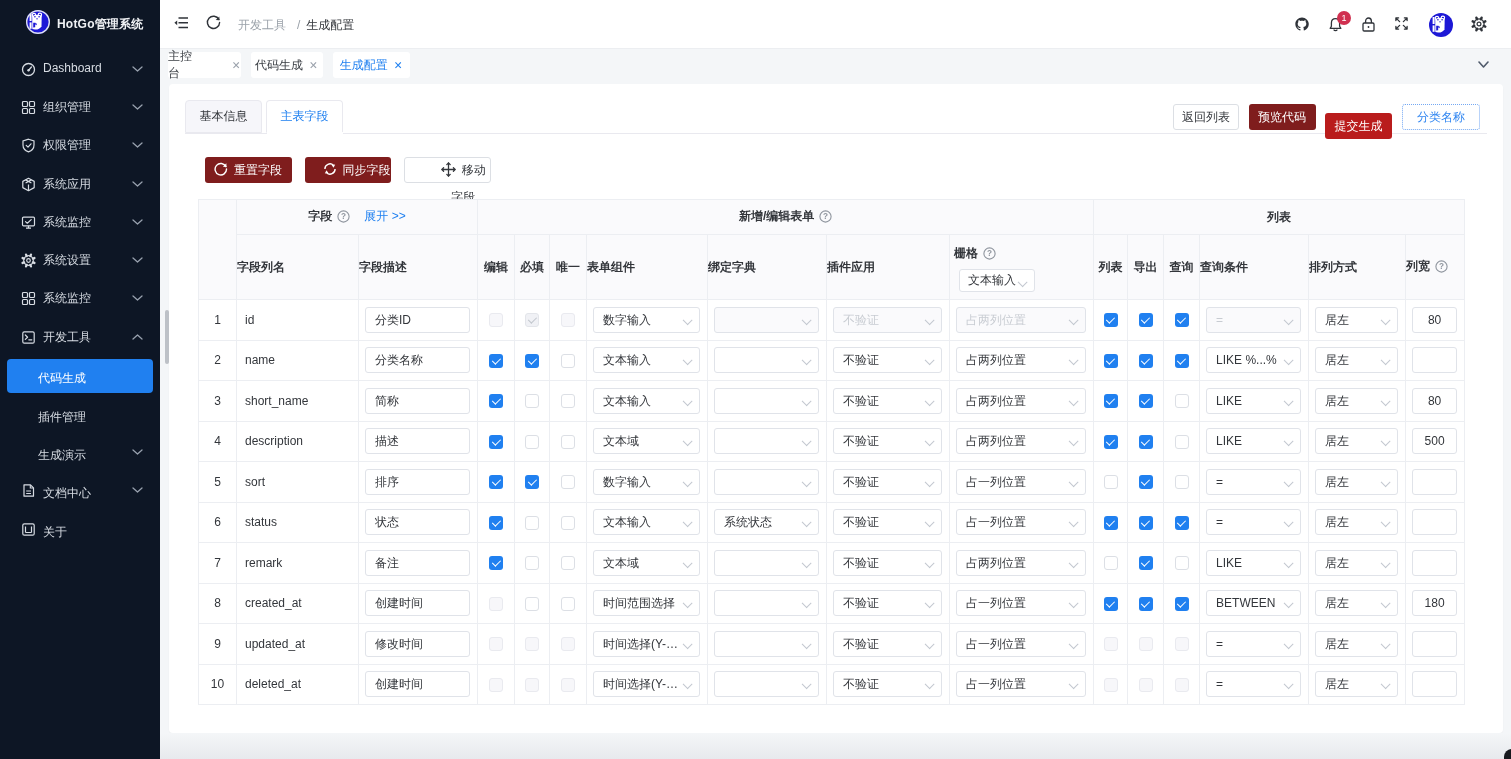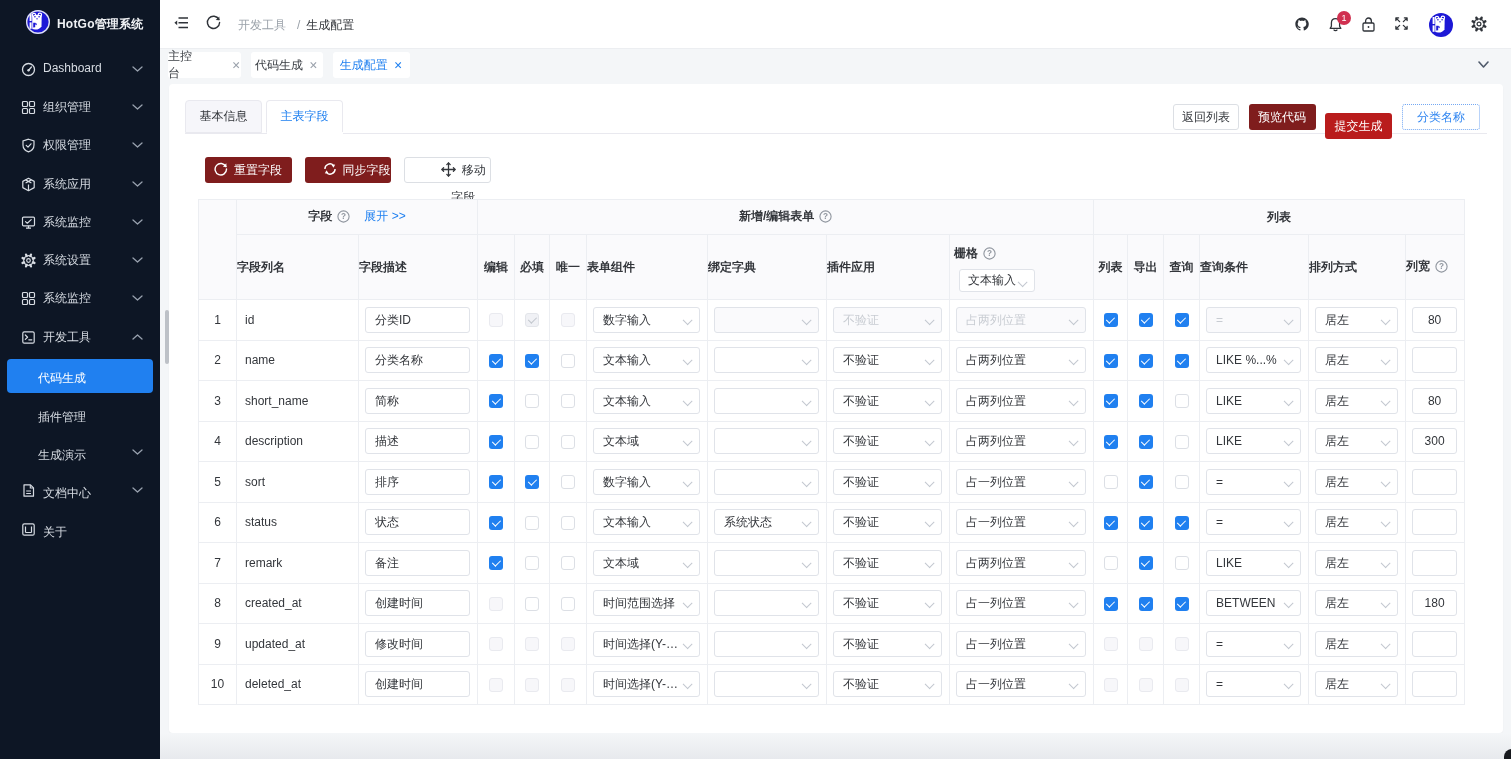--- a/index.html
+++ b/index.html
@@ -485,21 +485,21 @@
           <td class="tc"><span class="cb on"></span></td>
           <td class="tc"><span class="cb on"></span></td>
           <td class="tc"><span class="cb off"></span></td>
           <td>
             <div class="sel" style="">LIKE</div>
           </td>
           <td>
             <div class="sel" style="">居左</div>
           </td>
           <td>
-            <div class="inp" style="text-align:center;padding:0 4px;">300</div>
+            <div class="inp" style="text-align:center;padding:0 4px;">500</div>
           </td>
         </tr>
         <tr style="height:40.5px;">
           <td class="tc">5</td>
           <td class="fl">sort</td>
           <td>
             <div class="inp" style="">排序</div>
           </td>
           <td class="tc"><span class="cb on"></span></td>
           <td class="tc"><span class="cb on"></span></td>

